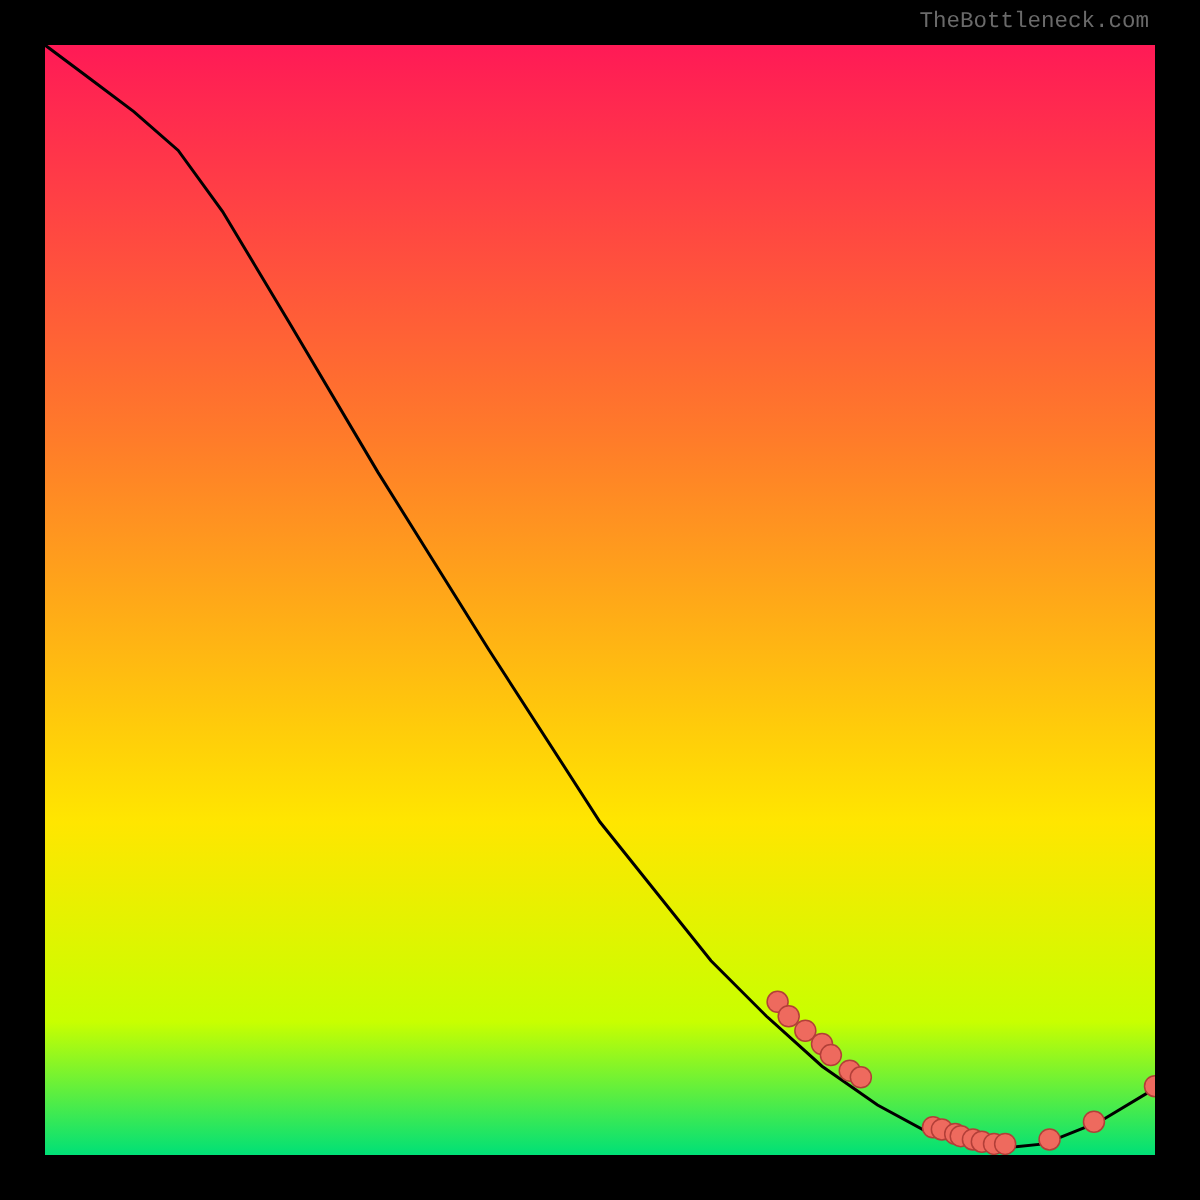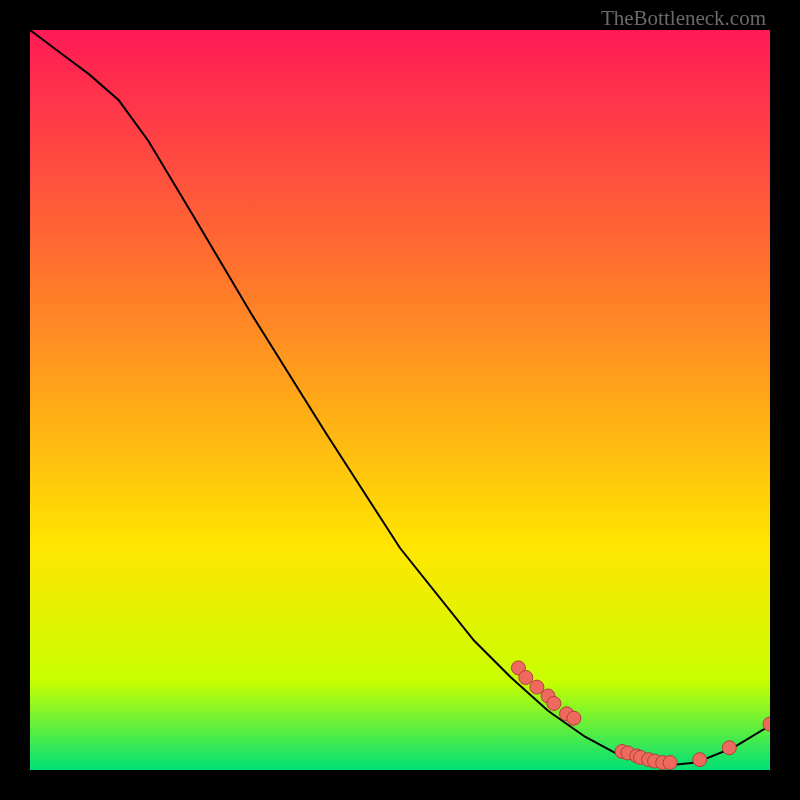--- a/index.html
+++ b/index.html
@@ -8,22 +8,22 @@
     background: #000;
     width: 800px;
     height: 800px;
     overflow: hidden;
     position: relative;
   }
   .watermark {
     position: absolute;
     right: 34px;
     top: 6px;
-    font-family: Liberation Serif, serif;
-    font-size: 21px;
+    font-family: Liberation Mono, monospace;
+    font-size: 15px;
     color: #6a6a6a;
     letter-spacing: 0;
   }
   .plot {
     position: absolute;
     left: 30px;
     top: 30px;
     width: 740px;
     height: 740px;
   }

